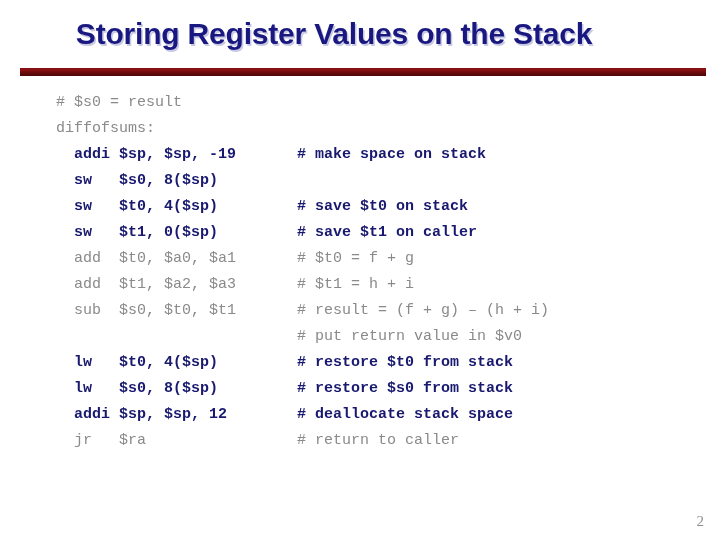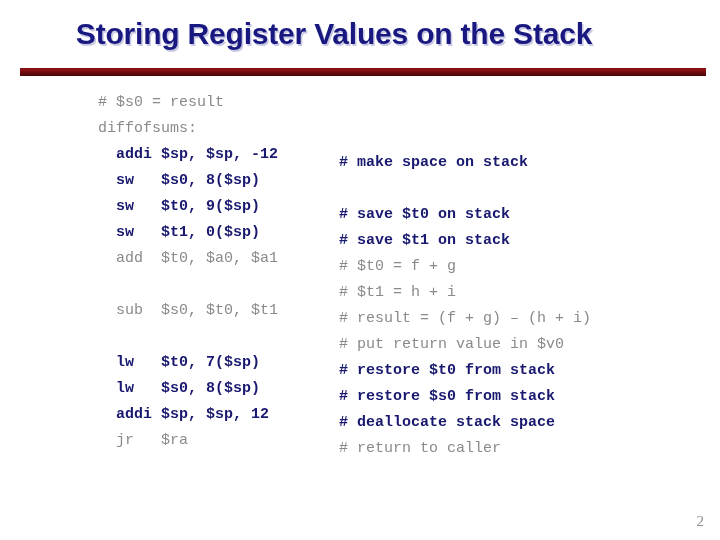--- a/index.html
+++ b/index.html
@@ -50,32 +50,31 @@
     top: 90px;
     width: 650px;
   }
   .code-line {
     position: relative;
     height: 26px;
     line-height: 26px;
     font-family: "Liberation Mono", "DejaVu Sans Mono", monospace;
     font-size: 15px;
     white-space: pre;
-    margin-left: 42px;
   }
   .code-text {
     position: absolute;
     left: 0;
     top: 0;
     white-space: pre;
   }
   .code-comment {
     position: absolute;
     left: 241px;
-    top: 8px;
+    top: 0;
     white-space: pre;
   }
   .hl {
     color: #191970;
     font-weight: bold;
   }
   .dim {
     color: #8a8a8a;
     font-weight: normal;
   }
@@ -93,27 +92,27 @@
 </head>
 <body>
 
 <div id="slide-title">Storing Register Values on the Stack</div>
 
 <div id="title-rule"></div>
 
 <div id="code-block">
     <div class="code-line"><span class="code-text dim"># $s0 = result</span></div>
     <div class="code-line"><span class="code-text dim">diffofsums:</span></div>
-    <div class="code-line"><span class="code-text hl">  addi $sp, $sp, -12</span><span class="code-comment hl"># make space on stack</span></div>
+    <div class="code-line"><span class="code-text hl">  addi $sp, $sp, -19</span><span class="code-comment hl"># make space on stack</span></div>
     <div class="code-line"><span class="code-text hl">  sw   $s0, 8($sp)</span></div>
-    <div class="code-line"><span class="code-text hl">  sw   $t0, 9($sp)</span><span class="code-comment hl"># save $t0 on stack</span></div>
-    <div class="code-line"><span class="code-text hl">  sw   $t1, 0($sp)</span><span class="code-comment hl"># save $t1 on stack</span></div>
+    <div class="code-line"><span class="code-text hl">  sw   $t0, 4($sp)</span><span class="code-comment hl"># save $t0 on stack</span></div>
+    <div class="code-line"><span class="code-text hl">  sw   $t1, 0($sp)</span><span class="code-comment hl"># save $t1 on caller</span></div>
     <div class="code-line"><span class="code-text dim">  add  $t0, $a0, $a1</span><span class="code-comment dim"># $t0 = f + g</span></div>
-    <div class="code-line"><span class="code-comment dim"># $t1 = h + i</span></div>
+    <div class="code-line"><span class="code-text dim">  add  $t1, $a2, $a3</span><span class="code-comment dim"># $t1 = h + i</span></div>
     <div class="code-line"><span class="code-text dim">  sub  $s0, $t0, $t1</span><span class="code-comment dim"># result = (f + g) – (h + i)</span></div>
     <div class="code-line"><span class="code-comment dim"># put return value in $v0</span></div>
-    <div class="code-line"><span class="code-text hl">  lw   $t0, 7($sp)</span><span class="code-comment hl"># restore $t0 from stack</span></div>
+    <div class="code-line"><span class="code-text hl">  lw   $t0, 4($sp)</span><span class="code-comment hl"># restore $t0 from stack</span></div>
     <div class="code-line"><span class="code-text hl">  lw   $s0, 8($sp)</span><span class="code-comment hl"># restore $s0 from stack</span></div>
     <div class="code-line"><span class="code-text hl">  addi $sp, $sp, 12</span><span class="code-comment hl"># deallocate stack space</span></div>
     <div class="code-line"><span class="code-text dim">  jr   $ra</span><span class="code-comment dim"># return to caller</span></div>
   </div>
 
 <div id="page-number">2</div>
 
 </body></html>

